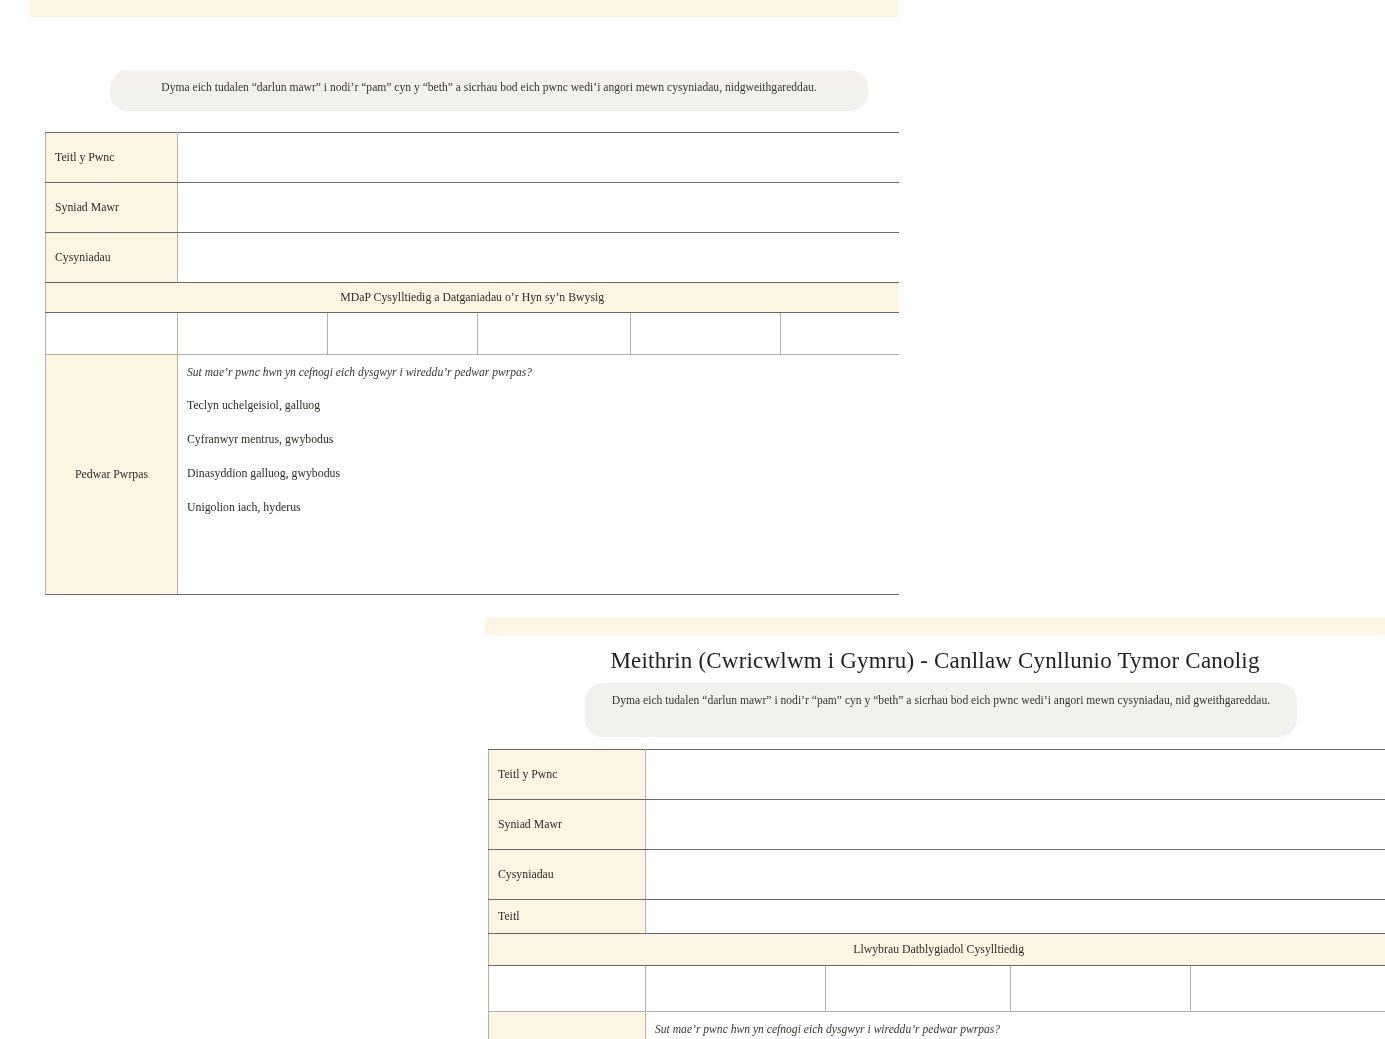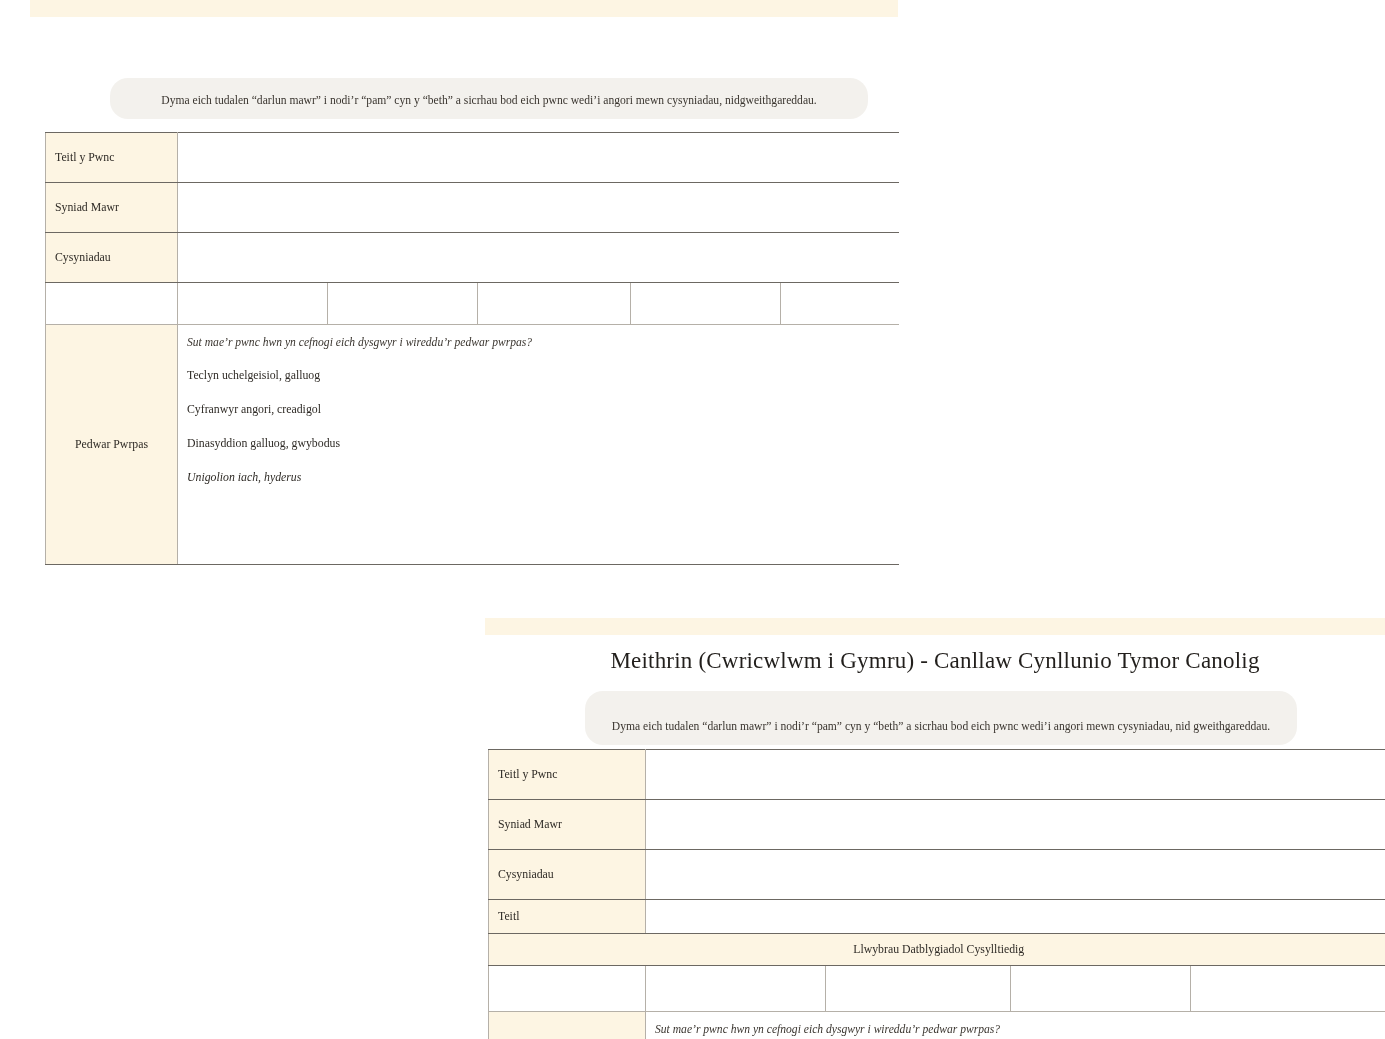--- a/index.html
+++ b/index.html
@@ -31,26 +31,25 @@
     font-weight: 400;
     letter-spacing: .2px;
     color: #221f1c;
     white-space: nowrap;
   }
   .subtitle-box {
     position: absolute;
     background: #f3f1ed;
     border-radius: 18px;
     display: flex;
-    align-items: flex-end;
+    align-items: flex-start;
     justify-content: center;
     text-align: center;
     box-sizing: border-box;
     padding: 9px 22px;
-    margin-top: 8px;
   }
   .subtitle-box span {
     font-size: 11.6px;
     line-height: 1.55;
     color: #3a352f;
   }
 
   
   .tbl {
     position: absolute;
@@ -92,21 +91,21 @@
     color: #3a352f;
     display: block;
     margin-bottom: 19px;
   }
   .purpose-line {
     font-size: 11.8px;
     color: #2f2b26;
     display: block;
     margin-bottom: 19px;
   }
-  .purpose-line:last-child { margin-bottom: 0; font-style: italic; }
+  .purpose-line:last-child { margin-bottom: 0; }
   td.purposes { vertical-align: top; padding-top: 11px; margin-left: 41px; }
   td.purpose-label { text-align: center; vertical-align: middle; }
 </style>
 </head>
 <body>
 
 <div class="page" style="left:0;top:0;width:920px;height:610px;">
 
   <div class="accent-bar" style="left:30px;top:0;width:868px;height:17px;"></div>
 
@@ -131,33 +130,36 @@
       </tr>
       <tr>
         <td class="label">Syniad Mawr</td>
         <td class="open-right" colspan="5" style="height:50px;"></td>
       </tr>
       <tr>
         <td class="label">Cysyniadau</td>
         <td class="open-right" colspan="5" style="height:50px;"></td>
       </tr>
       <tr>
+        <td class="banner open-right" colspan="6" style="height:30px;">MDaP Cysylltiedig a Datganiadau o’r Hyn sy’n Bwysig</td>
+      </tr>
+      <tr>
         <td class="blank" style="height:42px;"></td>
         <td class="blank"></td>
         <td class="blank"></td>
         <td class="blank"></td>
         <td class="blank"></td>
         <td class="blank open-right"></td>
       </tr>
       <tr>
         <td class="label purpose-label" style="height:240px;">Pedwar Pwrpas</td>
         <td class="purposes open-right" colspan="5">
           <span class="prompt">Sut mae’r pwnc hwn yn cefnogi eich dysgwyr i wireddu’r pedwar pwrpas?</span>
           <span class="purpose-line">Teclyn uchelgeisiol, galluog</span>
-          <span class="purpose-line">Cyfranwyr angori, creadigol</span>
+          <span class="purpose-line">Cyfranwyr mentrus, gwybodus</span>
           <span class="purpose-line">Dinasyddion galluog, gwybodus</span>
           <span class="purpose-line">Unigolion iach, hyderus</span>
         </td>
       </tr>
     </tbody>
   </table>
 </div>
 
 <div class="page" style="left:0;top:615px;width:1319px;height:424px;">
 

